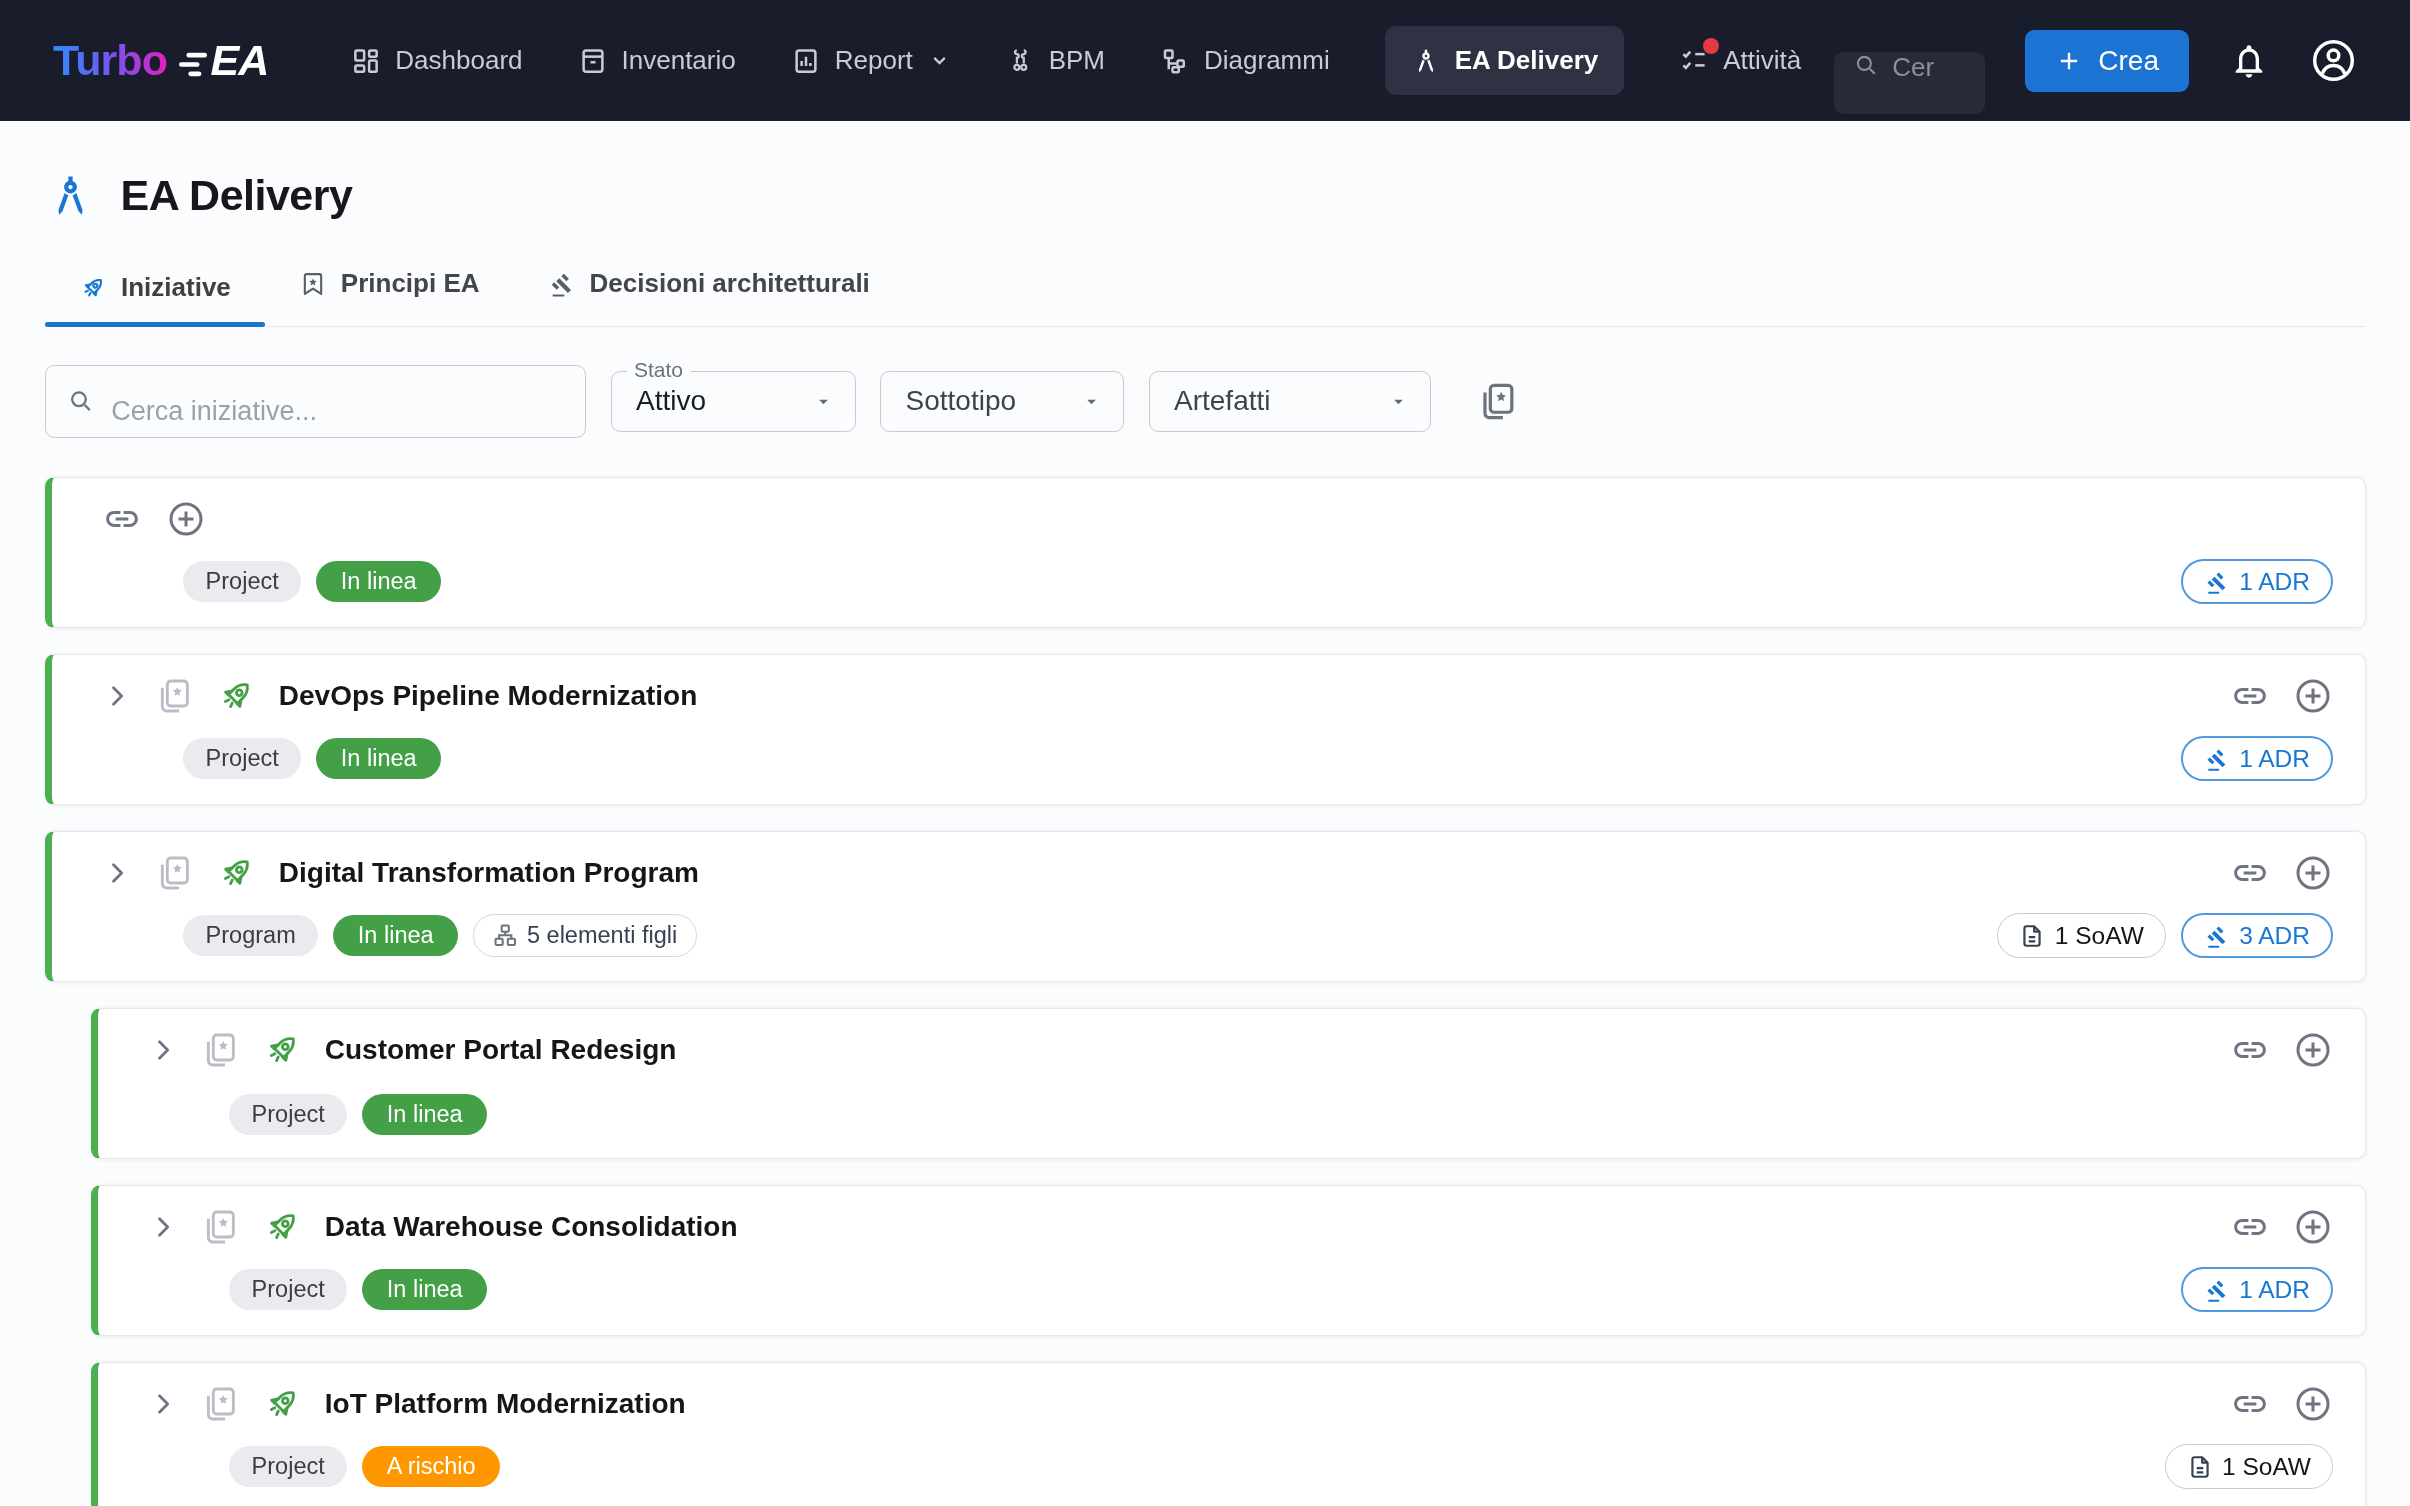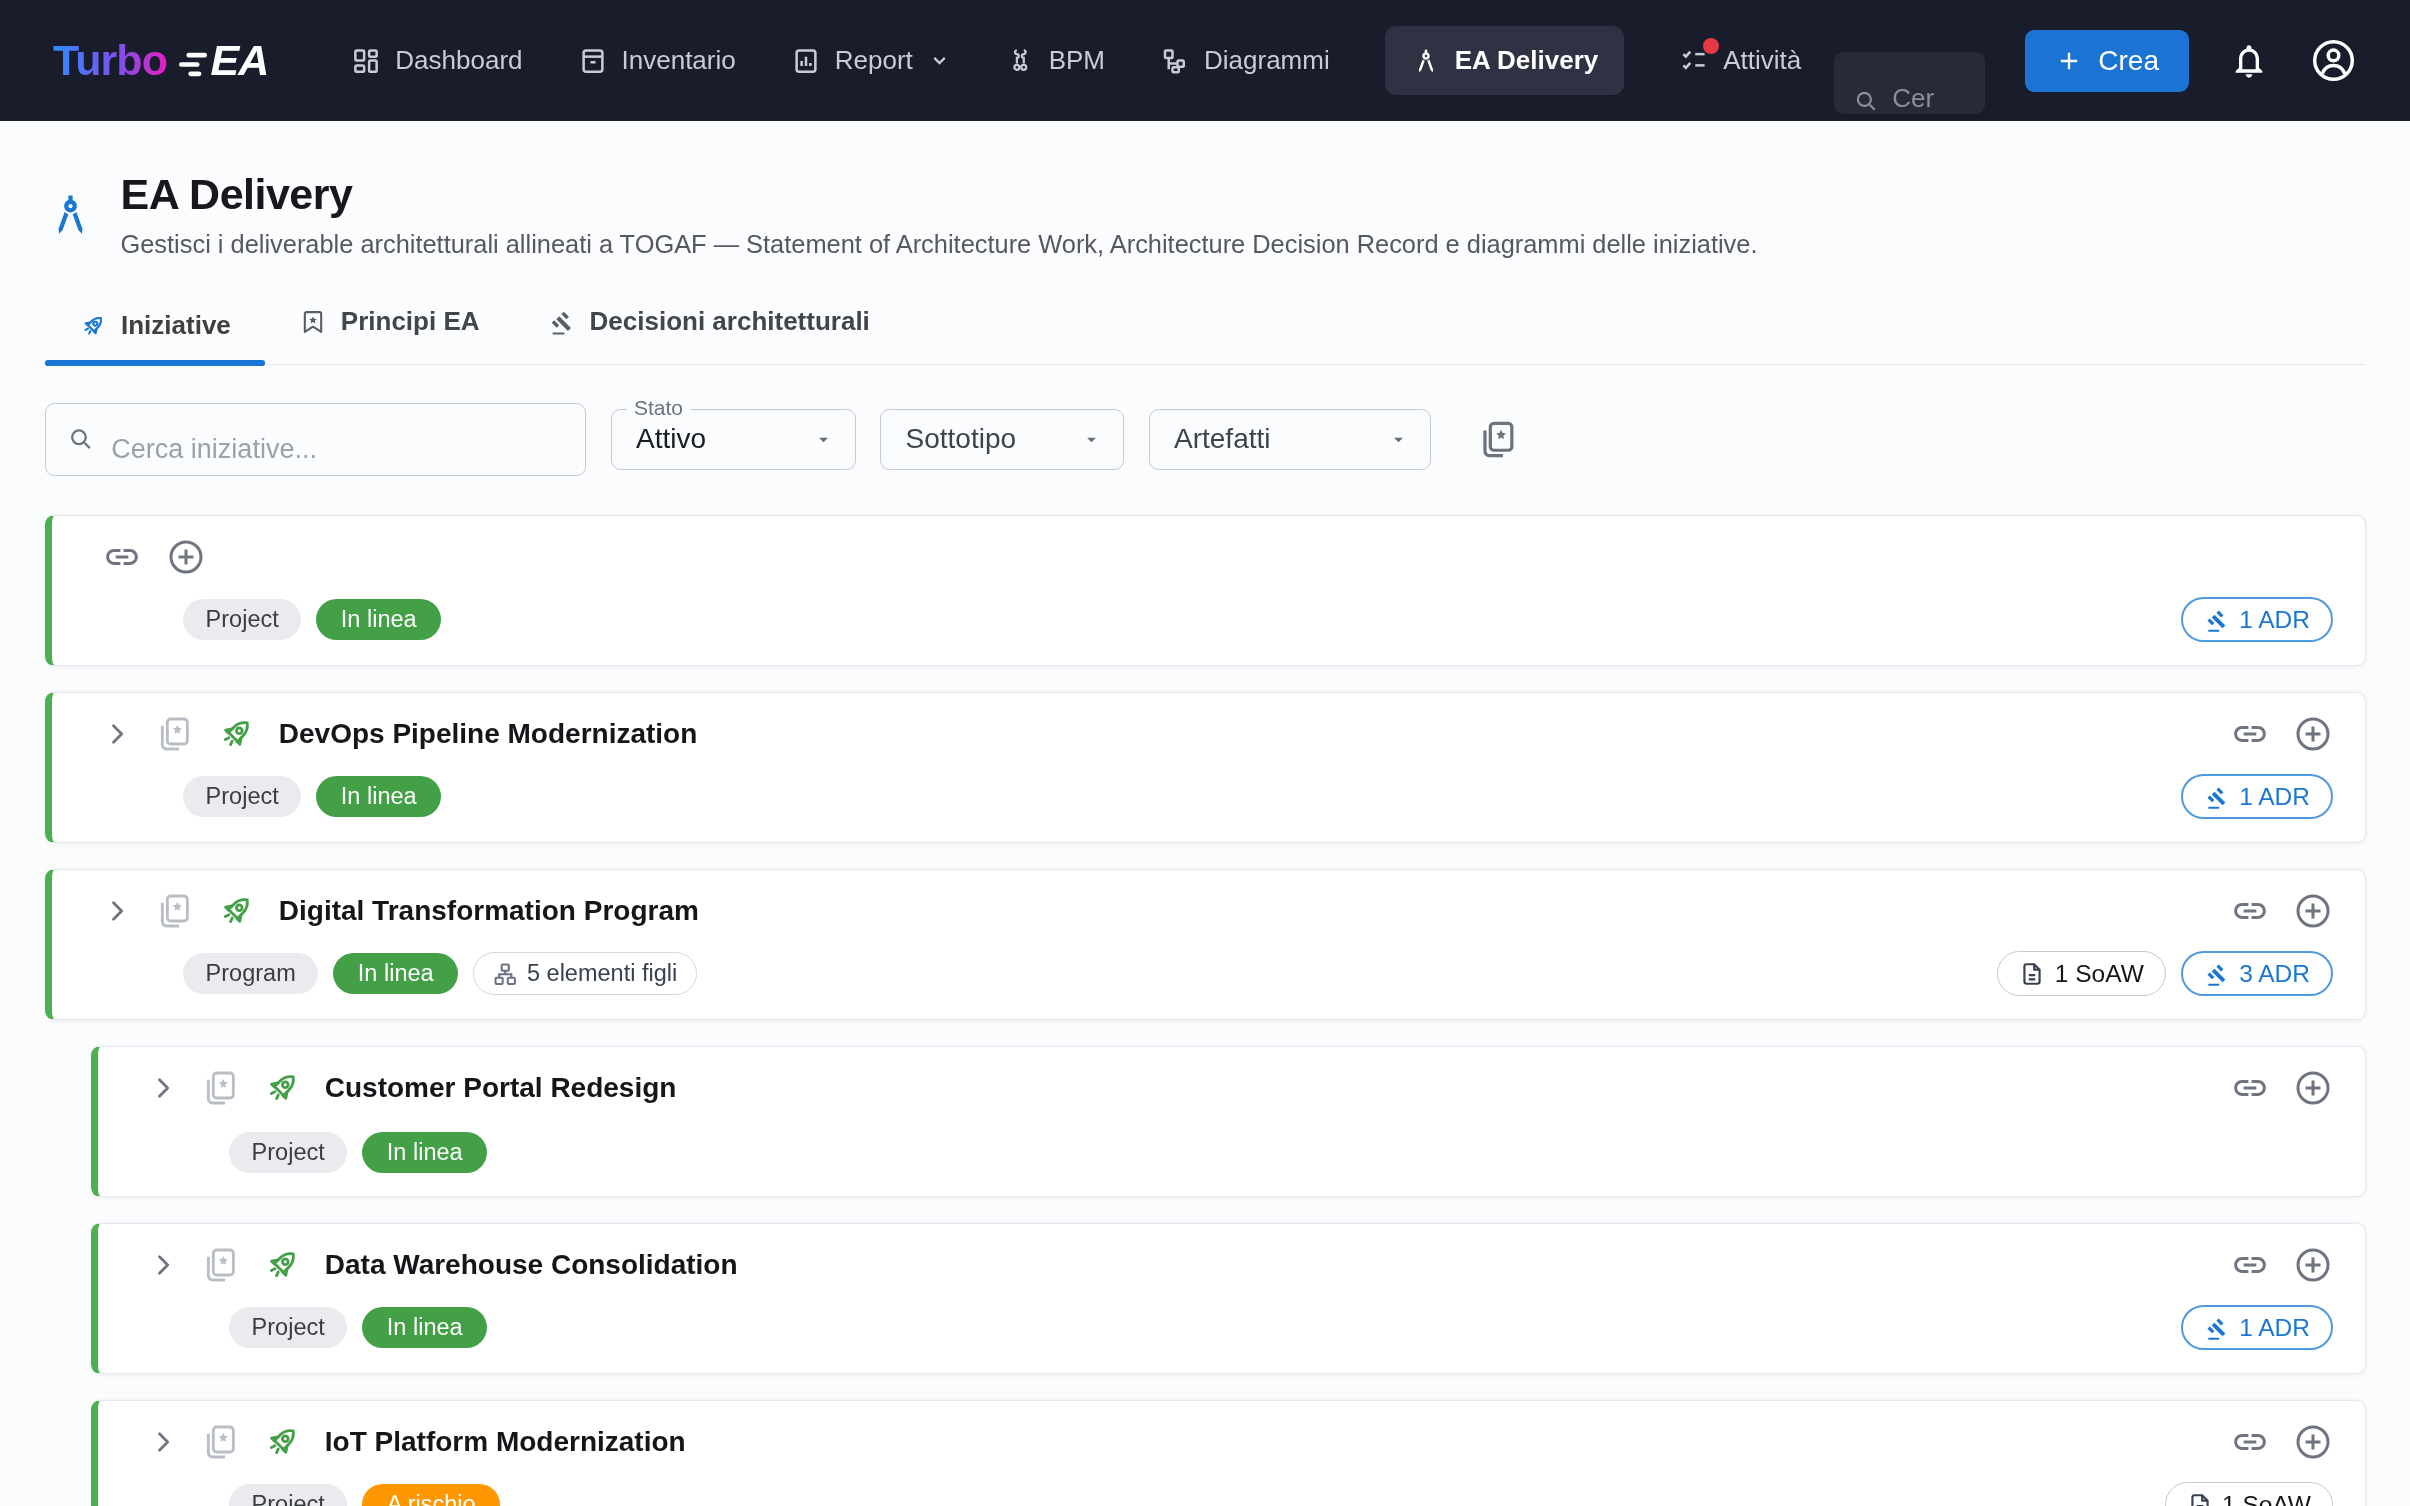--- a/index.html
+++ b/index.html
@@ -16,21 +16,21 @@
   .logo-ea { color:#fff; font-style:italic; }
   .nav-menu { display:flex; align-items:center; gap:55px; margin-left:83px; }
   .nav-item { display:flex; align-items:center; gap:14px; color:#c7ccd7; font-size:26px; font-weight:500; cursor:pointer; white-space:nowrap; }
   .nav-item .ni { color:#c7ccd7; }
   .nav-item.active { background:#2e3243; border-radius:11.3px; padding:19px 26px; color:#fff; font-weight:700; }
   .nav-item.active .ni { color:#fff; }
   .caret-sm { margin-left:1.9px; }
   .icon-wrap { position:relative; }
   .red-dot { position:absolute; top:-7.5px; right:-9.4px; width:16px; height:16px; border-radius:50%; background:#e53945; }
   .nav-right { margin-left:auto; display:flex; align-items:center; gap:40px; }
-  .nav-search { width:151px; height:62px; background:#262a39; border-radius:9.4px; display:flex; align-items:flex-end; gap:13px; padding:0 19px; color:#8a8f9d; font-size:26px; cursor:text; overflow:hidden;margin-top:44px; }
+  .nav-search { width:151px; height:62px; background:#262a39; border-radius:9.4px; display:flex; align-items:flex-start; gap:13px; padding:0 19px; color:#8a8f9d; font-size:26px; cursor:text; overflow:hidden;margin-top:44px; }
   .btn-crea { height:62px; background:#1b74d4; color:#fff; font-size:28px; border-radius:9.4px; display:flex; align-items:center; gap:15px; padding:0 30px; border:none; cursor:pointer; font-family:inherit; }
   .nav-bell, .nav-avatar { color:#fff; cursor:pointer; }
 
   
   .page { padding:0 45px; }
   .page-head { display:flex; align-items:center; gap:24.5px; margin-top:49px; }
   .page-head-icon { color:#1976d2; }
   .page-title { font-size:43px; font-weight:800; color:#17181d; letter-spacing:-0.5px; }
   .page-sub { font-size:25.4px; color:#55585f; margin-top:11.3px; }
 
@@ -201,21 +201,20 @@
 <div class="page">
 
   <div class="page-head">
     <span class="page-head-icon">
       <svg width="51" height="51" viewBox="0 0 24 24" fill="currentColor">
           <path d="M6.36 18.78 6.61 21l1.62-1.54 2.77-7.6c-.68-.17-1.28-.51-1.77-.98l-2.87 7.9zm8.41-7.9c-.49.47-1.1.81-1.77.98l2.77 7.6L17.39 21l.26-2.22-2.88-7.9zM15 8c0-1.3-.84-2.4-2-2.82V3h-2v2.18C9.84 5.6 9 6.7 9 8c0 1.66 1.34 3 3 3s3-1.34 3-3zm-3 1c-.55 0-1-.45-1-1s.45-1 1-1 1 .45 1 1-.45 1-1 1z"></path>
         </svg>
     </span>
     <div class="page-head-text">
       <div class="page-title">EA Delivery</div>
-      <div class="page-sub">Gestisci i deliverable architetturali allineati a TOGAF — Statement of Architecture Work, Architecture Decision Record e diagrammi delle iniziative.</div>
     </div>
   </div>
 
   <div class="tabs">
     <div class="tab active">
       <svg class="ti" width="28" height="28" viewBox="0 0 24 24" fill="none" stroke="currentColor" stroke-width="1.8" stroke-linecap="round" stroke-linejoin="round">
           <g transform="rotate(45 12 12)">
             <path d="M12 2.5c2.3 1.7 3.8 4.5 3.8 7.5v4.5H8.2V10c0-3 1.5-5.8 3.8-7.5z"></path>
             <circle cx="12" cy="9.2" r="1.7"></circle>
             <path d="M8.2 11.5 6 14.8h2.4M15.8 11.5 18 14.8h-2.4"></path>

